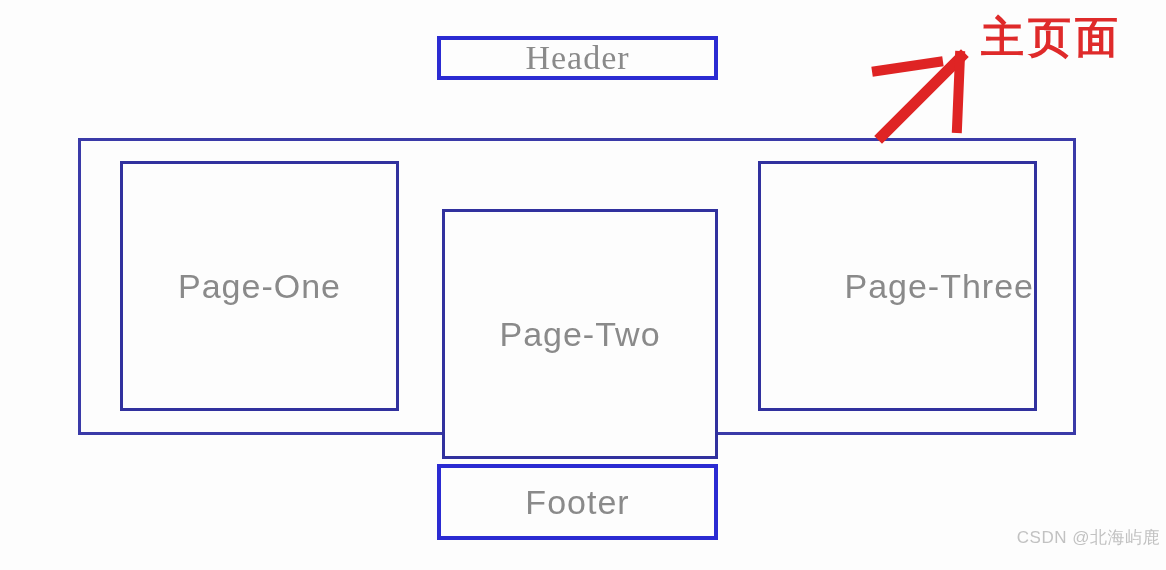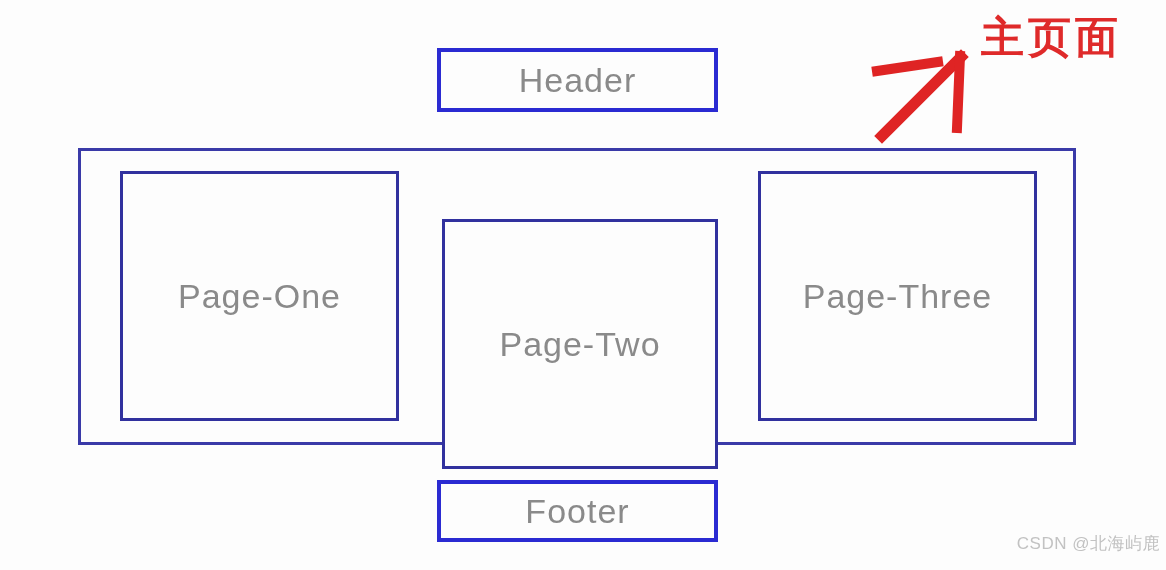--- a/index.html
+++ b/index.html
@@ -23,71 +23,72 @@
   }
   .box {
     position: absolute;
     box-sizing: border-box;
     display: flex;
     align-items: center;
     justify-content: center;
     background: #fdfdfd;
   }
   #header-box {
-    left: 437px; top: 48px;
-    width: 281px; height: 64px;
+    left: 437px; top: 36px;
+    width: 281px; height: 44px;
     border: 4px solid var(--bright-blue, #2b2bd2);
+    font-family: Liberation Serif, serif;
   }
   #footer-box {
-    left: 437px; top: 480px;
-    width: 281px; height: 62px;
+    left: 437px; top: 464px;
+    width: 281px; height: 76px;
     border: 4px solid var(--bright-blue, #2b2bd2);
   }
   #main-container {
     position: absolute;
     box-sizing: border-box;
-    left: 78px; top: 148px;
+    left: 78px; top: 138px;
     width: 998px; height: 297px;
     border: 3px solid var(--container-blue, #3a3aa8);
     background: #fdfdfd;
   }
   .page-box {
     position: absolute;
     box-sizing: border-box;
     top: 20px;
     height: 250px;
     border: 3px solid var(--page-blue, #31319e);
     display: flex;
     align-items: center;
     justify-content: center;
     background: #fdfdfd;
   }
   #page-one   { left: 39px;  width: 279px; }
   #page-two   { left: 361px; width: 276px; margin-top: 48px; }
-  #page-three { left: 677px; width: 279px; }
+  #page-three { left: 677px; width: 279px; justify-content: flex-end; }
 
   #annotation-arrow {
     position: absolute;
     left: 860px; top: 38px;
     width: 115px; height: 110px;
     pointer-events: none;
   }
   #annotation-label {
     position: absolute;
     left: 981px; top: 14px;
     font-size: 43px;
     font-weight: bold;
     letter-spacing: 4px;
     color: var(--annotation-red, #df2a2a);
     line-height: 1.1;
     user-select: none;
   }
   #watermark {
     position: absolute;
-    right: 6px; bottom: 15px;
+    right: 6px; bottom: 21px;
     font-size: 17px;
     color: var(--watermark-gray, #c2c2c2);
     letter-spacing: 0.5px;
     user-select: none;
   }
 </style>
 </head>
 <body>
 
 <div id="canvas" style="--bright-blue: #2b2bd2; --container-blue: #3a3aa8; --page-blue: #31319e; --label-gray: #8a8a8a; --annotation-red: #df2a2a; --watermark-gray: #c2c2c2; background: rgb(253, 253, 253);">

